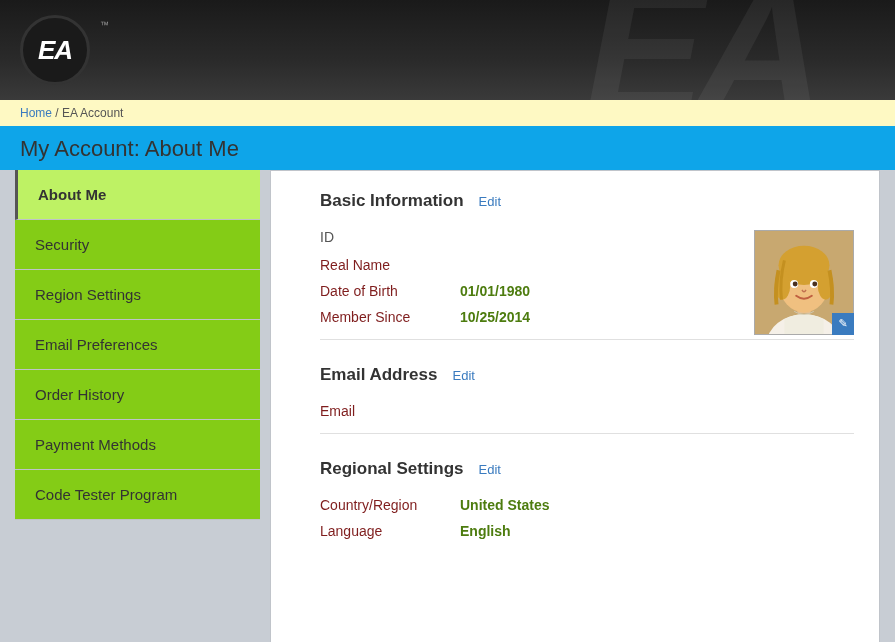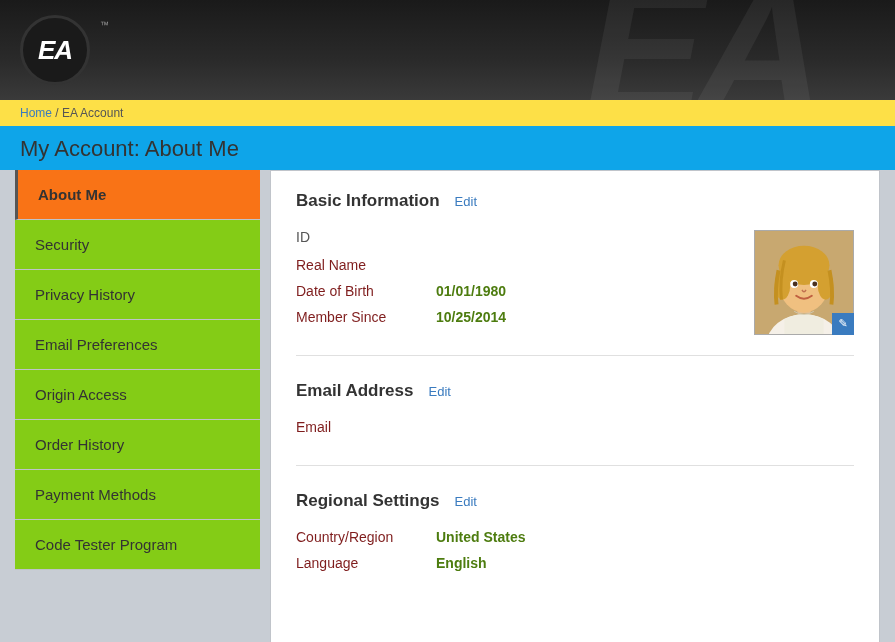--- a/index.html
+++ b/index.html
@@ -60,21 +60,21 @@
     .tm-text {
       position: absolute;
       top: 20px;
       left: 100px;
       color: rgba(255,255,255,0.5);
       font-size: 9px;
     }
 
     
     .breadcrumb-bar {
-      background: #fde047;
+      background: #fef9c3;
       padding: 6px 20px;
       font-size: 12px;
       color: #555;
     }
 
     .breadcrumb-bar a {
       color: #3a7bbf;
       text-decoration: none;
     }
 
@@ -111,39 +111,40 @@
       padding: 16px 20px;
       font-size: 15px;
       color: #333;
       cursor: pointer;
       display: flex;
       align-items: center;
       min-height: 48px;
     }
 
     .sidebar-item:first-child {
-      background: #f97316;
+      background: #bef264;
       font-weight: bold;
       border-left: 3px solid #555;
     }
 
     
     .content-area {
       flex: 1;
       background: white;
       border: 1px solid #c0c4ca;
       padding: 20px 25px;
       overflow-y: auto;
       margin-left: 10px;
     }
 
     .section {
       margin-bottom: 25px;
-      padding-bottom: 20px;
+      padding-bottom: 4px;
       border-bottom: 1px solid #e0e0e0;
+      margin-left: 24px;
     }
 
     .section:last-child {
       border-bottom: none;
     }
 
     .section-header {
       display: flex;
       align-items: center;
       gap: 15px;
@@ -263,27 +264,24 @@
 <div class="main-container">
 
   <div class="sidebar">
     <div class="sidebar-item">
       <span>About Me</span>
     </div>
     <div class="sidebar-item">
       <span>Security</span>
     </div>
     <div class="sidebar-item">
-      <span>Privacy History</span>
+      <span>Region Settings</span>
     </div>
     <div class="sidebar-item">
       <span>Email Preferences</span>
-    </div>
-    <div class="sidebar-item">
-      <span>Origin Access</span>
     </div>
     <div class="sidebar-item">
       <span>Order History</span>
     </div>
     <div class="sidebar-item">
       <span>Payment Methods</span>
     </div>
     <div class="sidebar-item">
       <span>Code Tester Program</span>
     </div>

